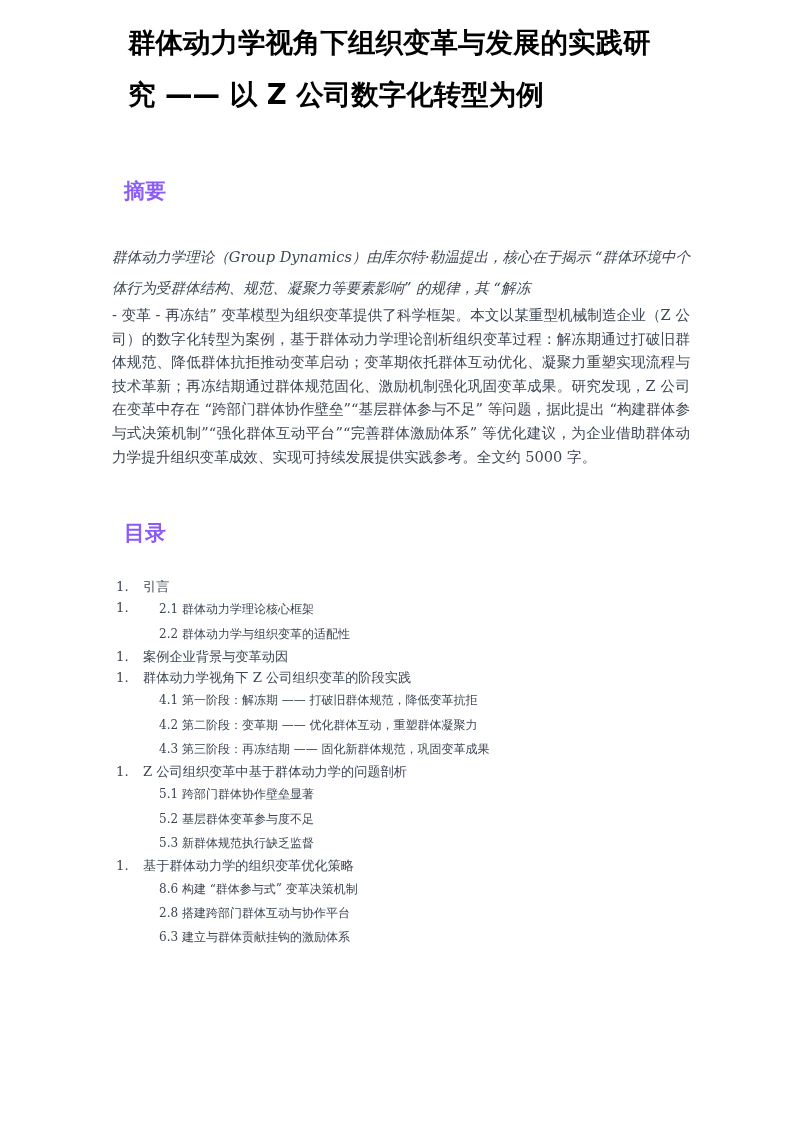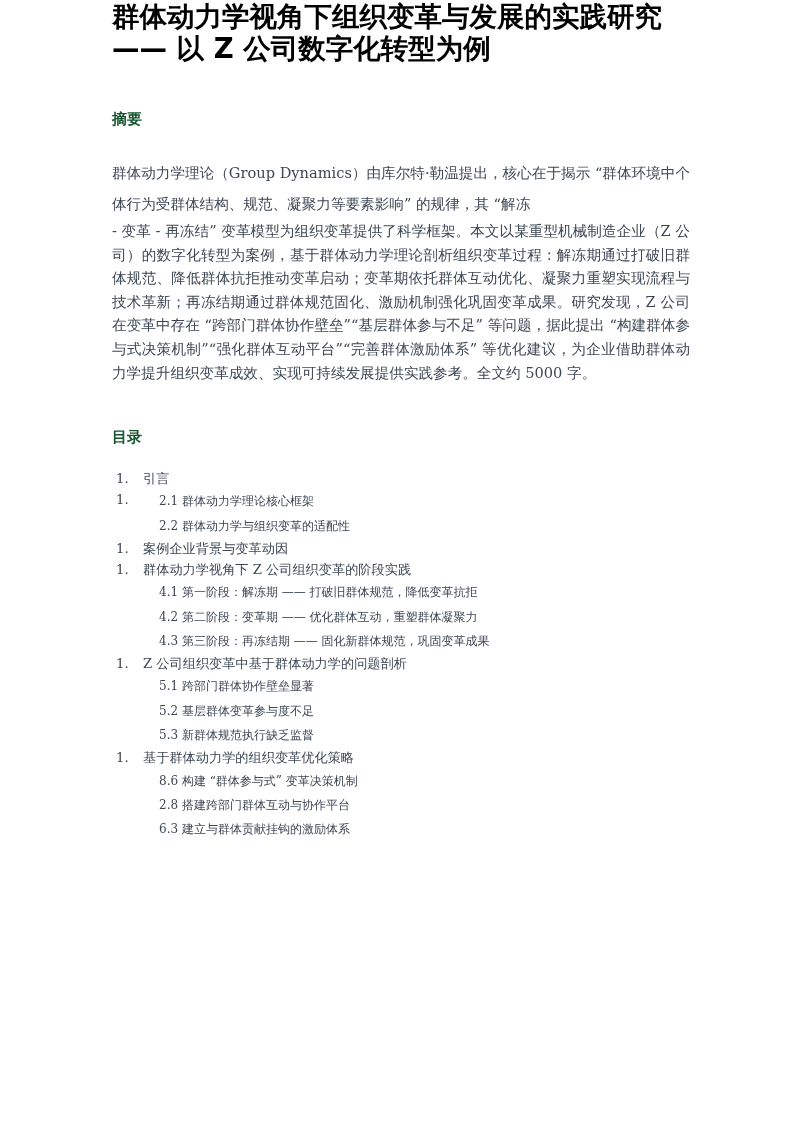--- a/index.html
+++ b/index.html
@@ -29,52 +29,53 @@
     left: 112px;
     top: 0;
     width: 578px;
   }
 
   
   .doc-title {
     font-family: "DejaVu Sans", "Liberation Sans", sans-serif;
     font-weight: bold;
     font-size: 27.5px;
-    line-height: 32px;
+    line-height: 52px;
     color: #000000;
-    margin: 0;
+    margin: 16px;
     letter-spacing: 0px;
     word-break: break-word;
   }
 
   
   .sec-heading {
     font-family: "DejaVu Sans", "Liberation Sans", sans-serif;
     font-weight: bold;
-    font-size: 15px;
+    font-size: 21px;
     line-height: 26px;
-    color: #14532d;
-    margin: 0;
+    color: #8b5cf6;
+    margin: 12px;
   }
   .heading-abstract { padding-top: 42px; }
   .heading-toc      { padding-top: 40px; }
 
   
   .abstract {
     color: #3d4654;
     font-family: "DejaVu Serif", "Liberation Serif", serif;
     font-size: 14.6px;
     text-align: justify;
     text-justify: inter-character;
     margin: 0;
     padding-top: 26px;
   }
   .abstract .lead {
     display: block;
     line-height: 30.5px;
+    font-style: italic;
   }
   .abstract .rest {
     display: block;
     line-height: 23.6px;
   }
 
   
   .toc {
     margin: 0;
     padding: 18px 0 0 0;

